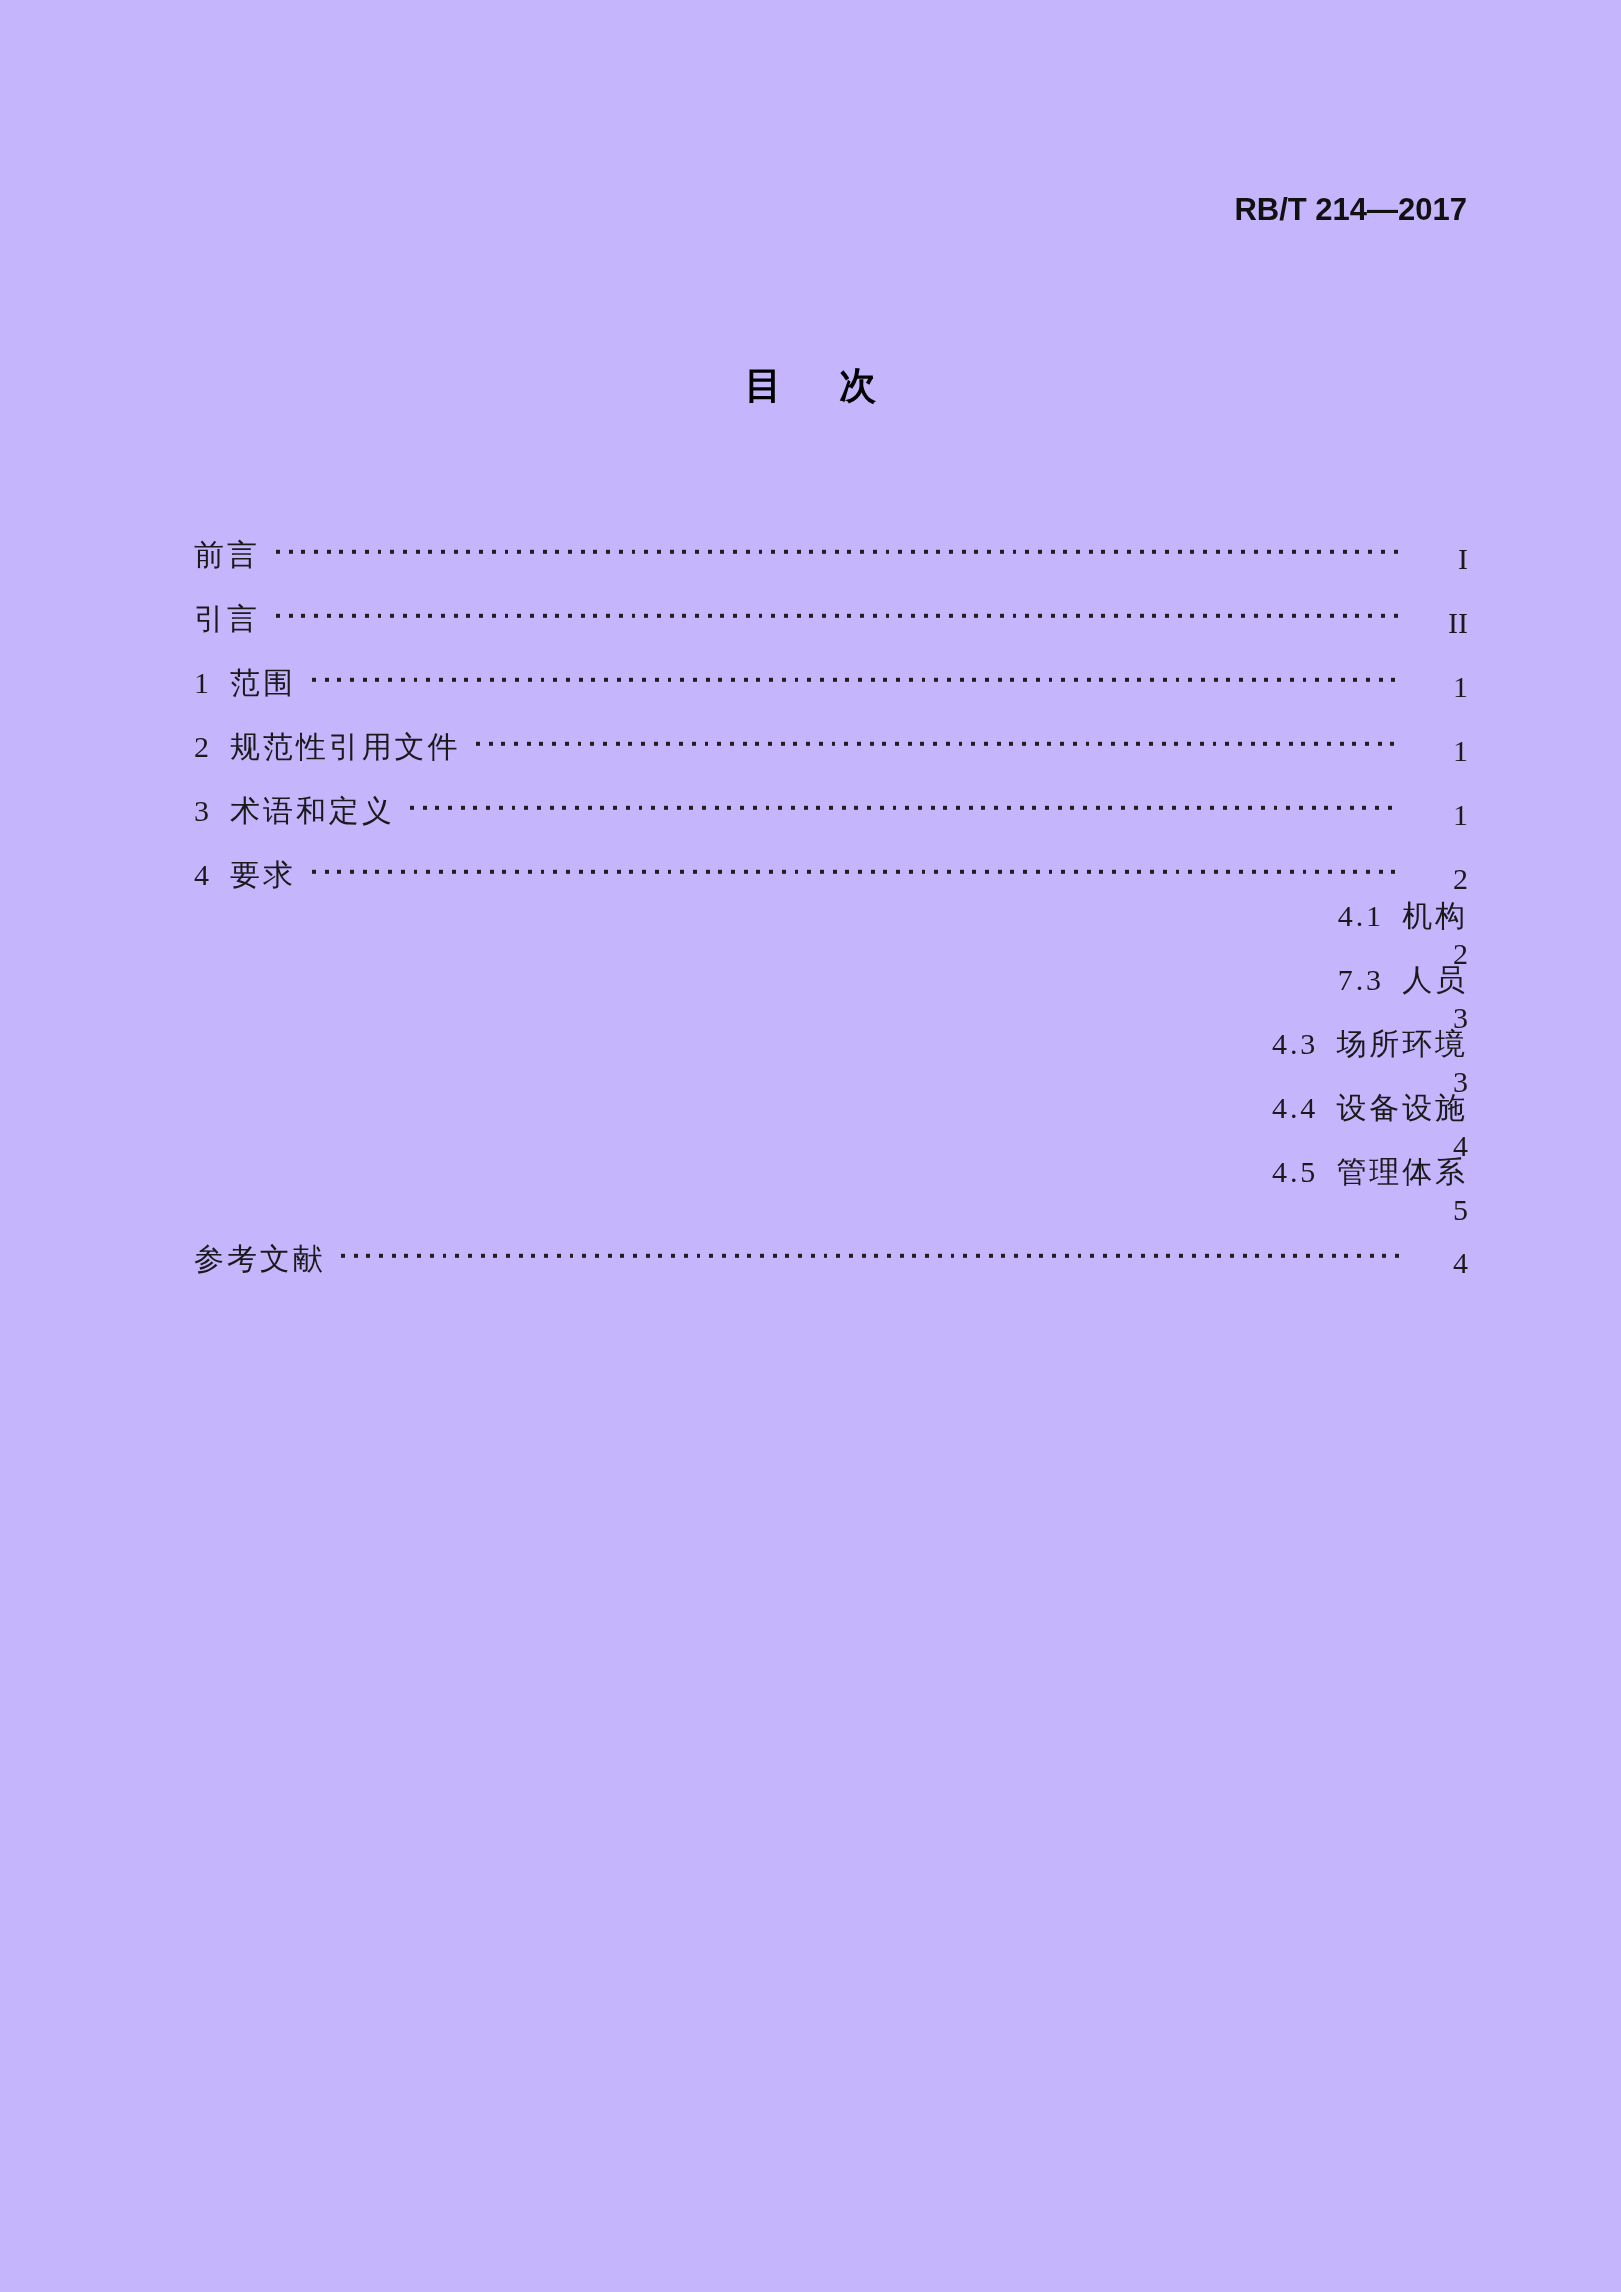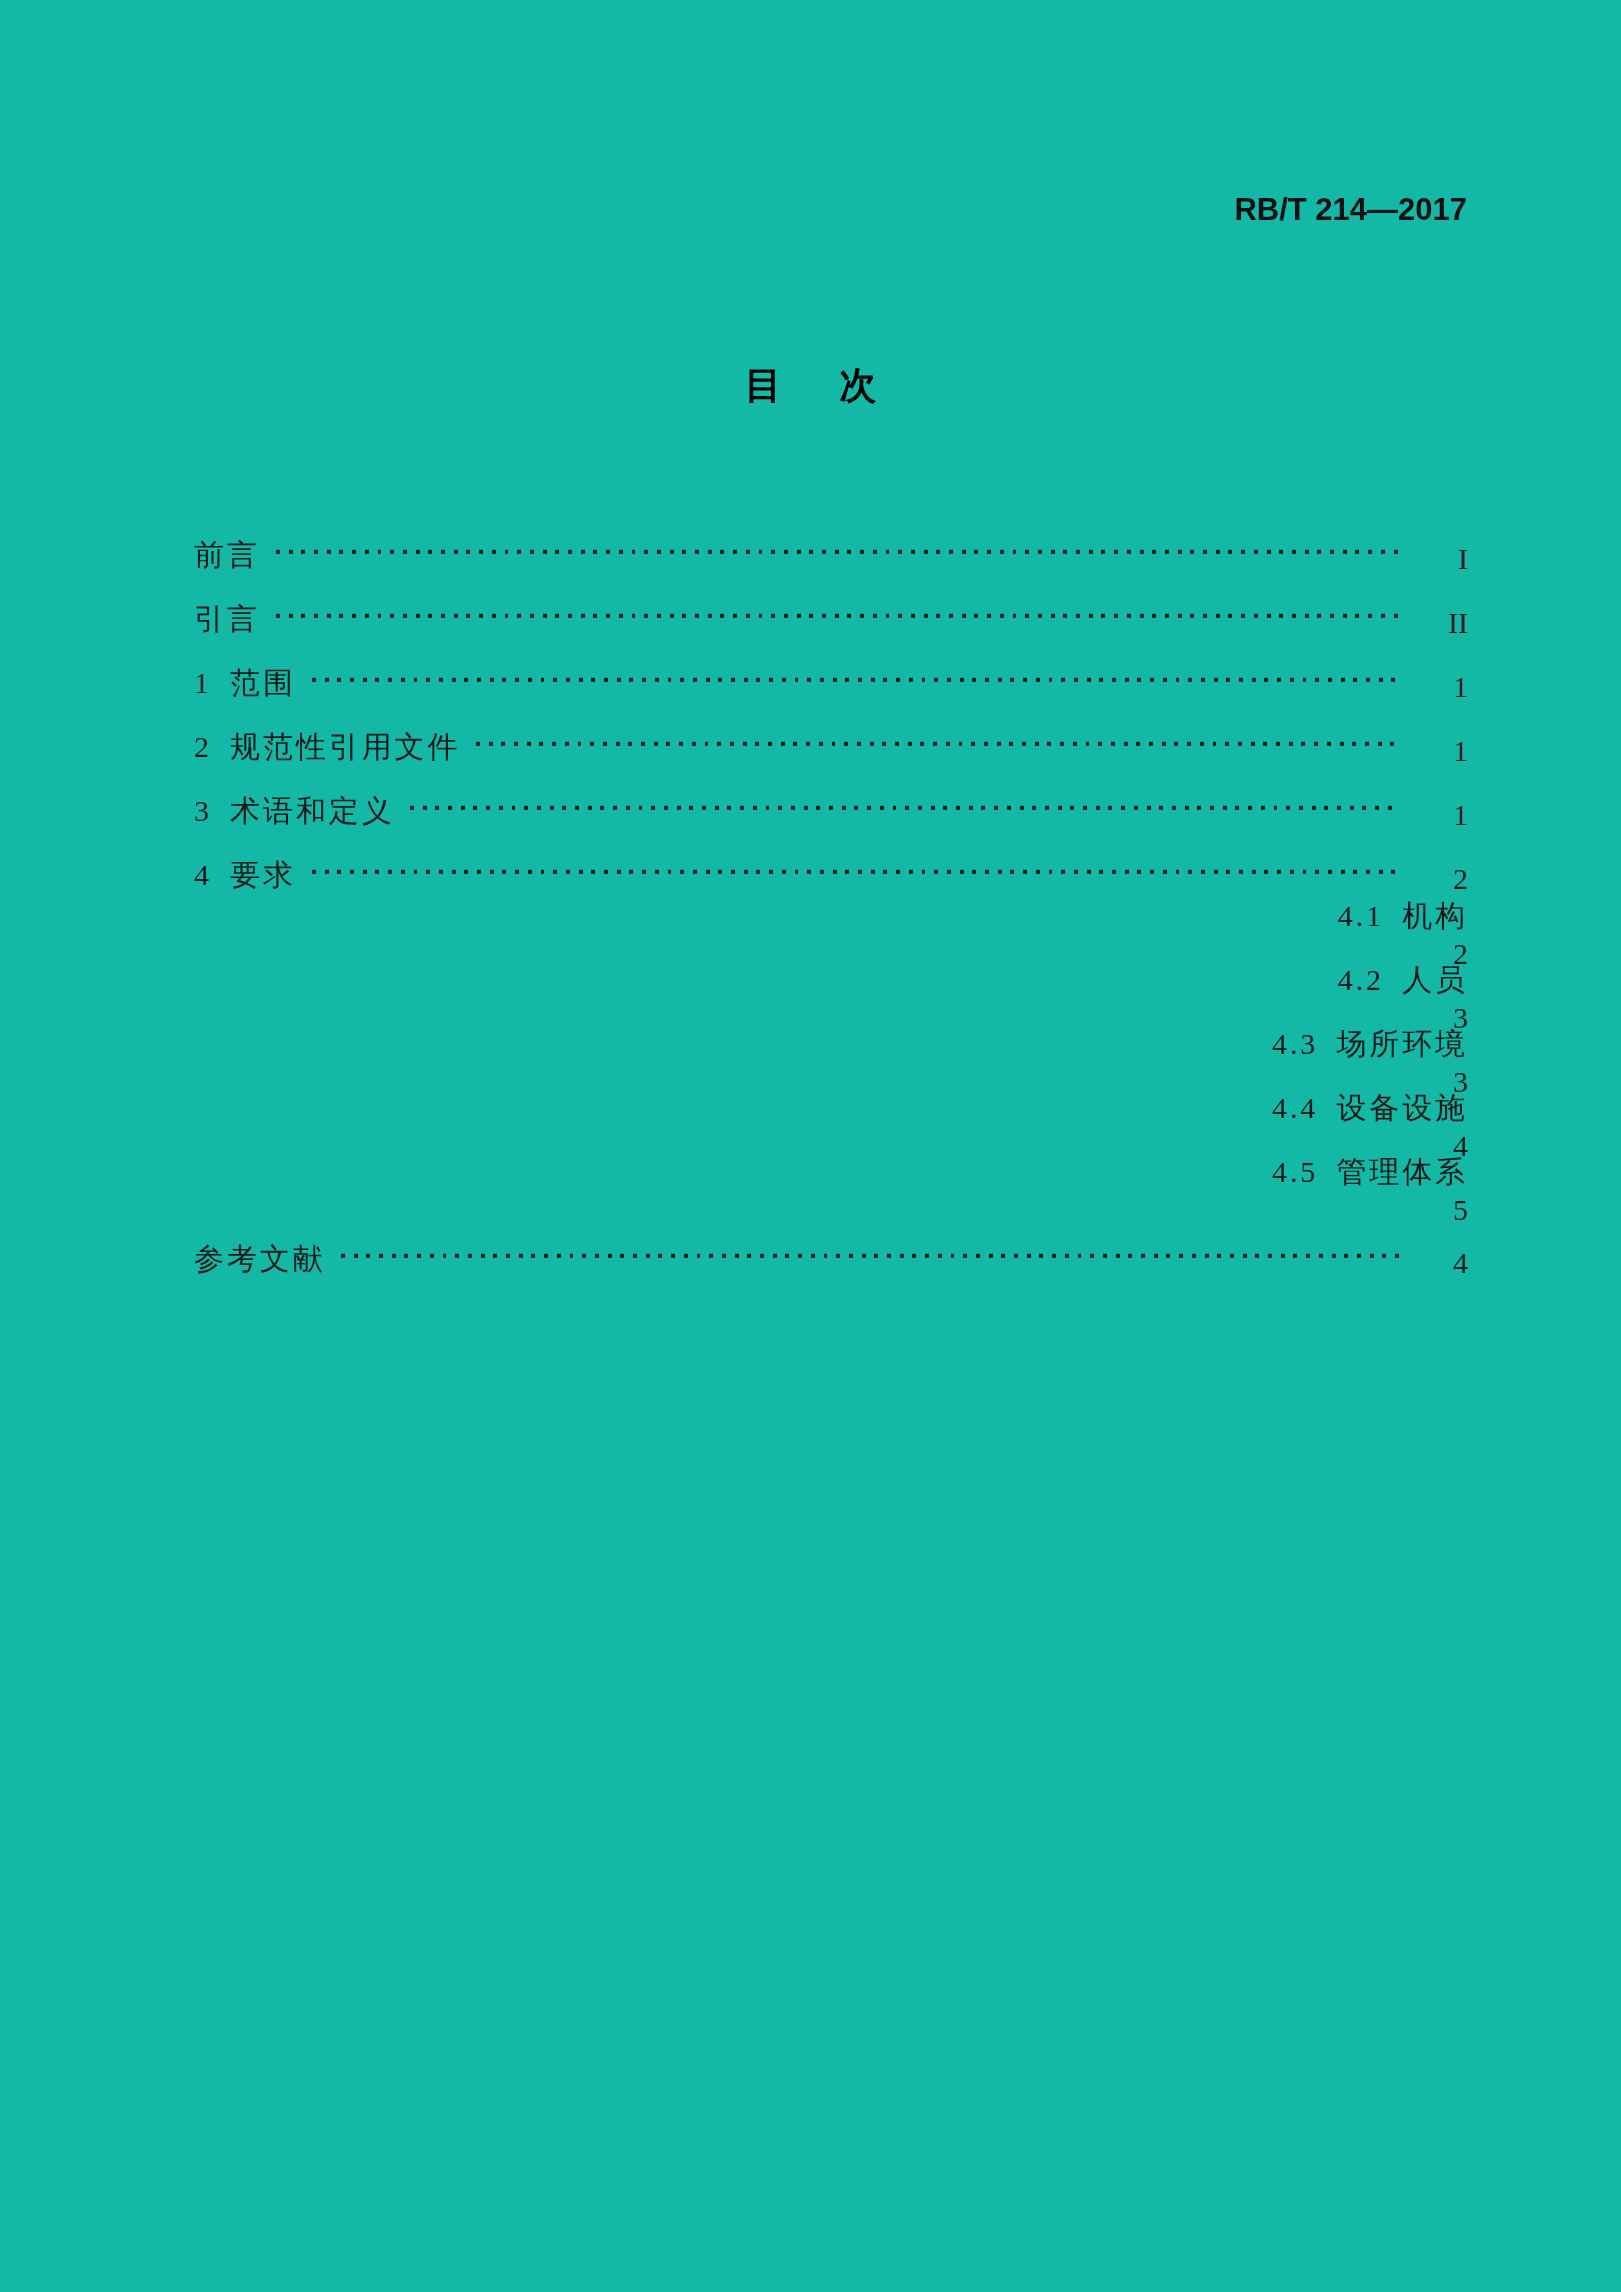--- a/index.html
+++ b/index.html
@@ -4,21 +4,21 @@
 <style>
   html, body {
     margin: 0;
     padding: 0;
     background: #ffffff;
   }
   .page {
     position: relative;
     width: 1621px;
     height: 2293px;
-    background: #14b8a6;
+    background: #c4b5fd;
     color: #1a1a1a;
     font-family: "Liberation Serif", "DejaVu Serif", serif;
     overflow: hidden;
   }
   .doc-number {
     position: absolute;
     top: 192px;
     right: 154px;
     font-family: "Liberation Sans", "DejaVu Sans", sans-serif;
     font-size: 31px;
@@ -122,21 +122,21 @@
         <span class="toc-label">4 要求</span>
         <span class="leader"></span>
         <span class="toc-page">2</span>
       </div>
       <div class="toc-row indent">
         <span class="toc-label">4.1 机构</span>
         <span class="leader"></span>
         <span class="toc-page">2</span>
       </div>
       <div class="toc-row indent">
-        <span class="toc-label">4.2 人员</span>
+        <span class="toc-label">7.3 人员</span>
         <span class="leader"></span>
         <span class="toc-page">3</span>
       </div>
       <div class="toc-row indent">
         <span class="toc-label">4.3 场所环境</span>
         <span class="leader"></span>
         <span class="toc-page">3</span>
       </div>
       <div class="toc-row indent">
         <span class="toc-label">4.4 设备设施</span>

